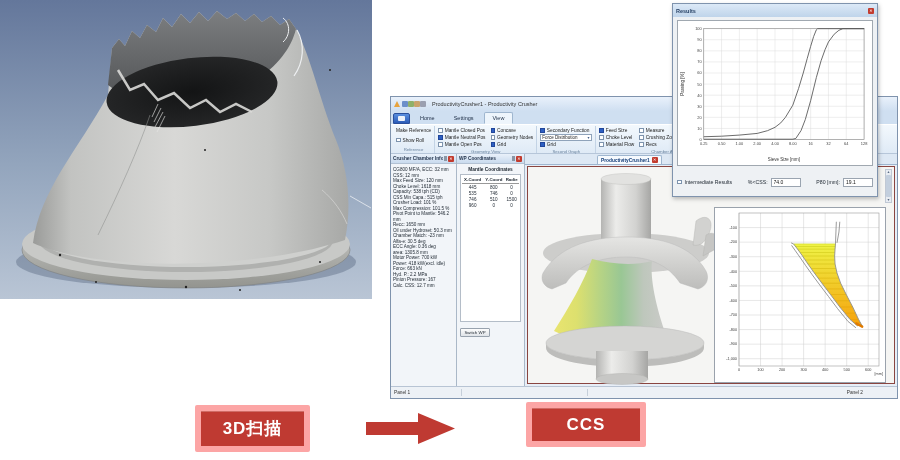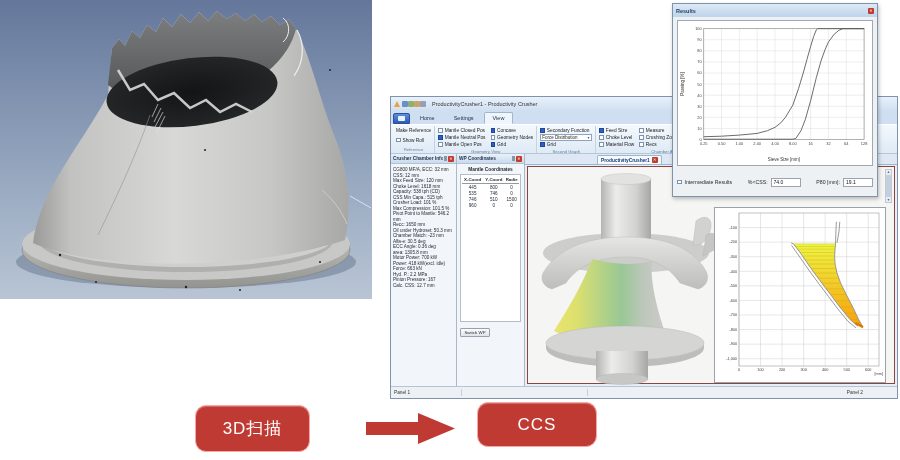--- a/index.html
+++ b/index.html
@@ -6,26 +6,26 @@
   html,body { width:900px; height:460px; background:#fff; overflow:hidden;
     font-family:"Liberation Sans","DejaVu Sans",sans-serif; }
   .abs { position:absolute; }
   #stage { position:relative; width:900px; height:460px; background:#fff; }
 
   
   #scan-panel { left:0; top:102; width:372; height:299; }
   #scan-panel svg { display:block; }
 
   
-  .flow-btn { background:#bf3a32; border:1px solid #fca5a5; border-radius:11px;
+  .flow-btn { background:#bf3a32; border:6px solid #fca5a5; border-radius:2px;
     color:#fff; display:flex; align-items:center; justify-content:center;
-    font-size:17px; font-weight:400; letter-spacing:1px;
+    font-size:17px; font-weight:700; letter-spacing:1px;
     box-shadow:inset 0 1px 0 rgba(255,255,255,.25); }
   #btn-scan { left:195px; top:405px; width:115px; height:47px; }
-  #btn-ccs  { left:477px; top:402px; width:120px; height:45px; }
+  #btn-ccs  { left:526px; top:402px; width:120px; height:45px; }
   #flow-arrow { left:366px; top:412px; width:90px; height:33px; }
 
   
   #main-window { left:390px; top:96px; width:508px; height:303px;
     border:1px solid #7f93ad; background:#d7e3f2; display:flex; flex-direction:column; }
   #titlebar { height:14px; display:flex; align-items:center; gap:2px; padding:0 3px;
     background:linear-gradient(#e9f1fb,#cfdff1); font-size:5.5px; color:#333; }
   .qa-icon { width:6px; height:6px; border-radius:1px; display:inline-block; }
   #app-icon { width:0; height:0; border-left:3.5px solid transparent;
     border-right:3.5px solid transparent; border-bottom:6px solid #e8a33d; }

